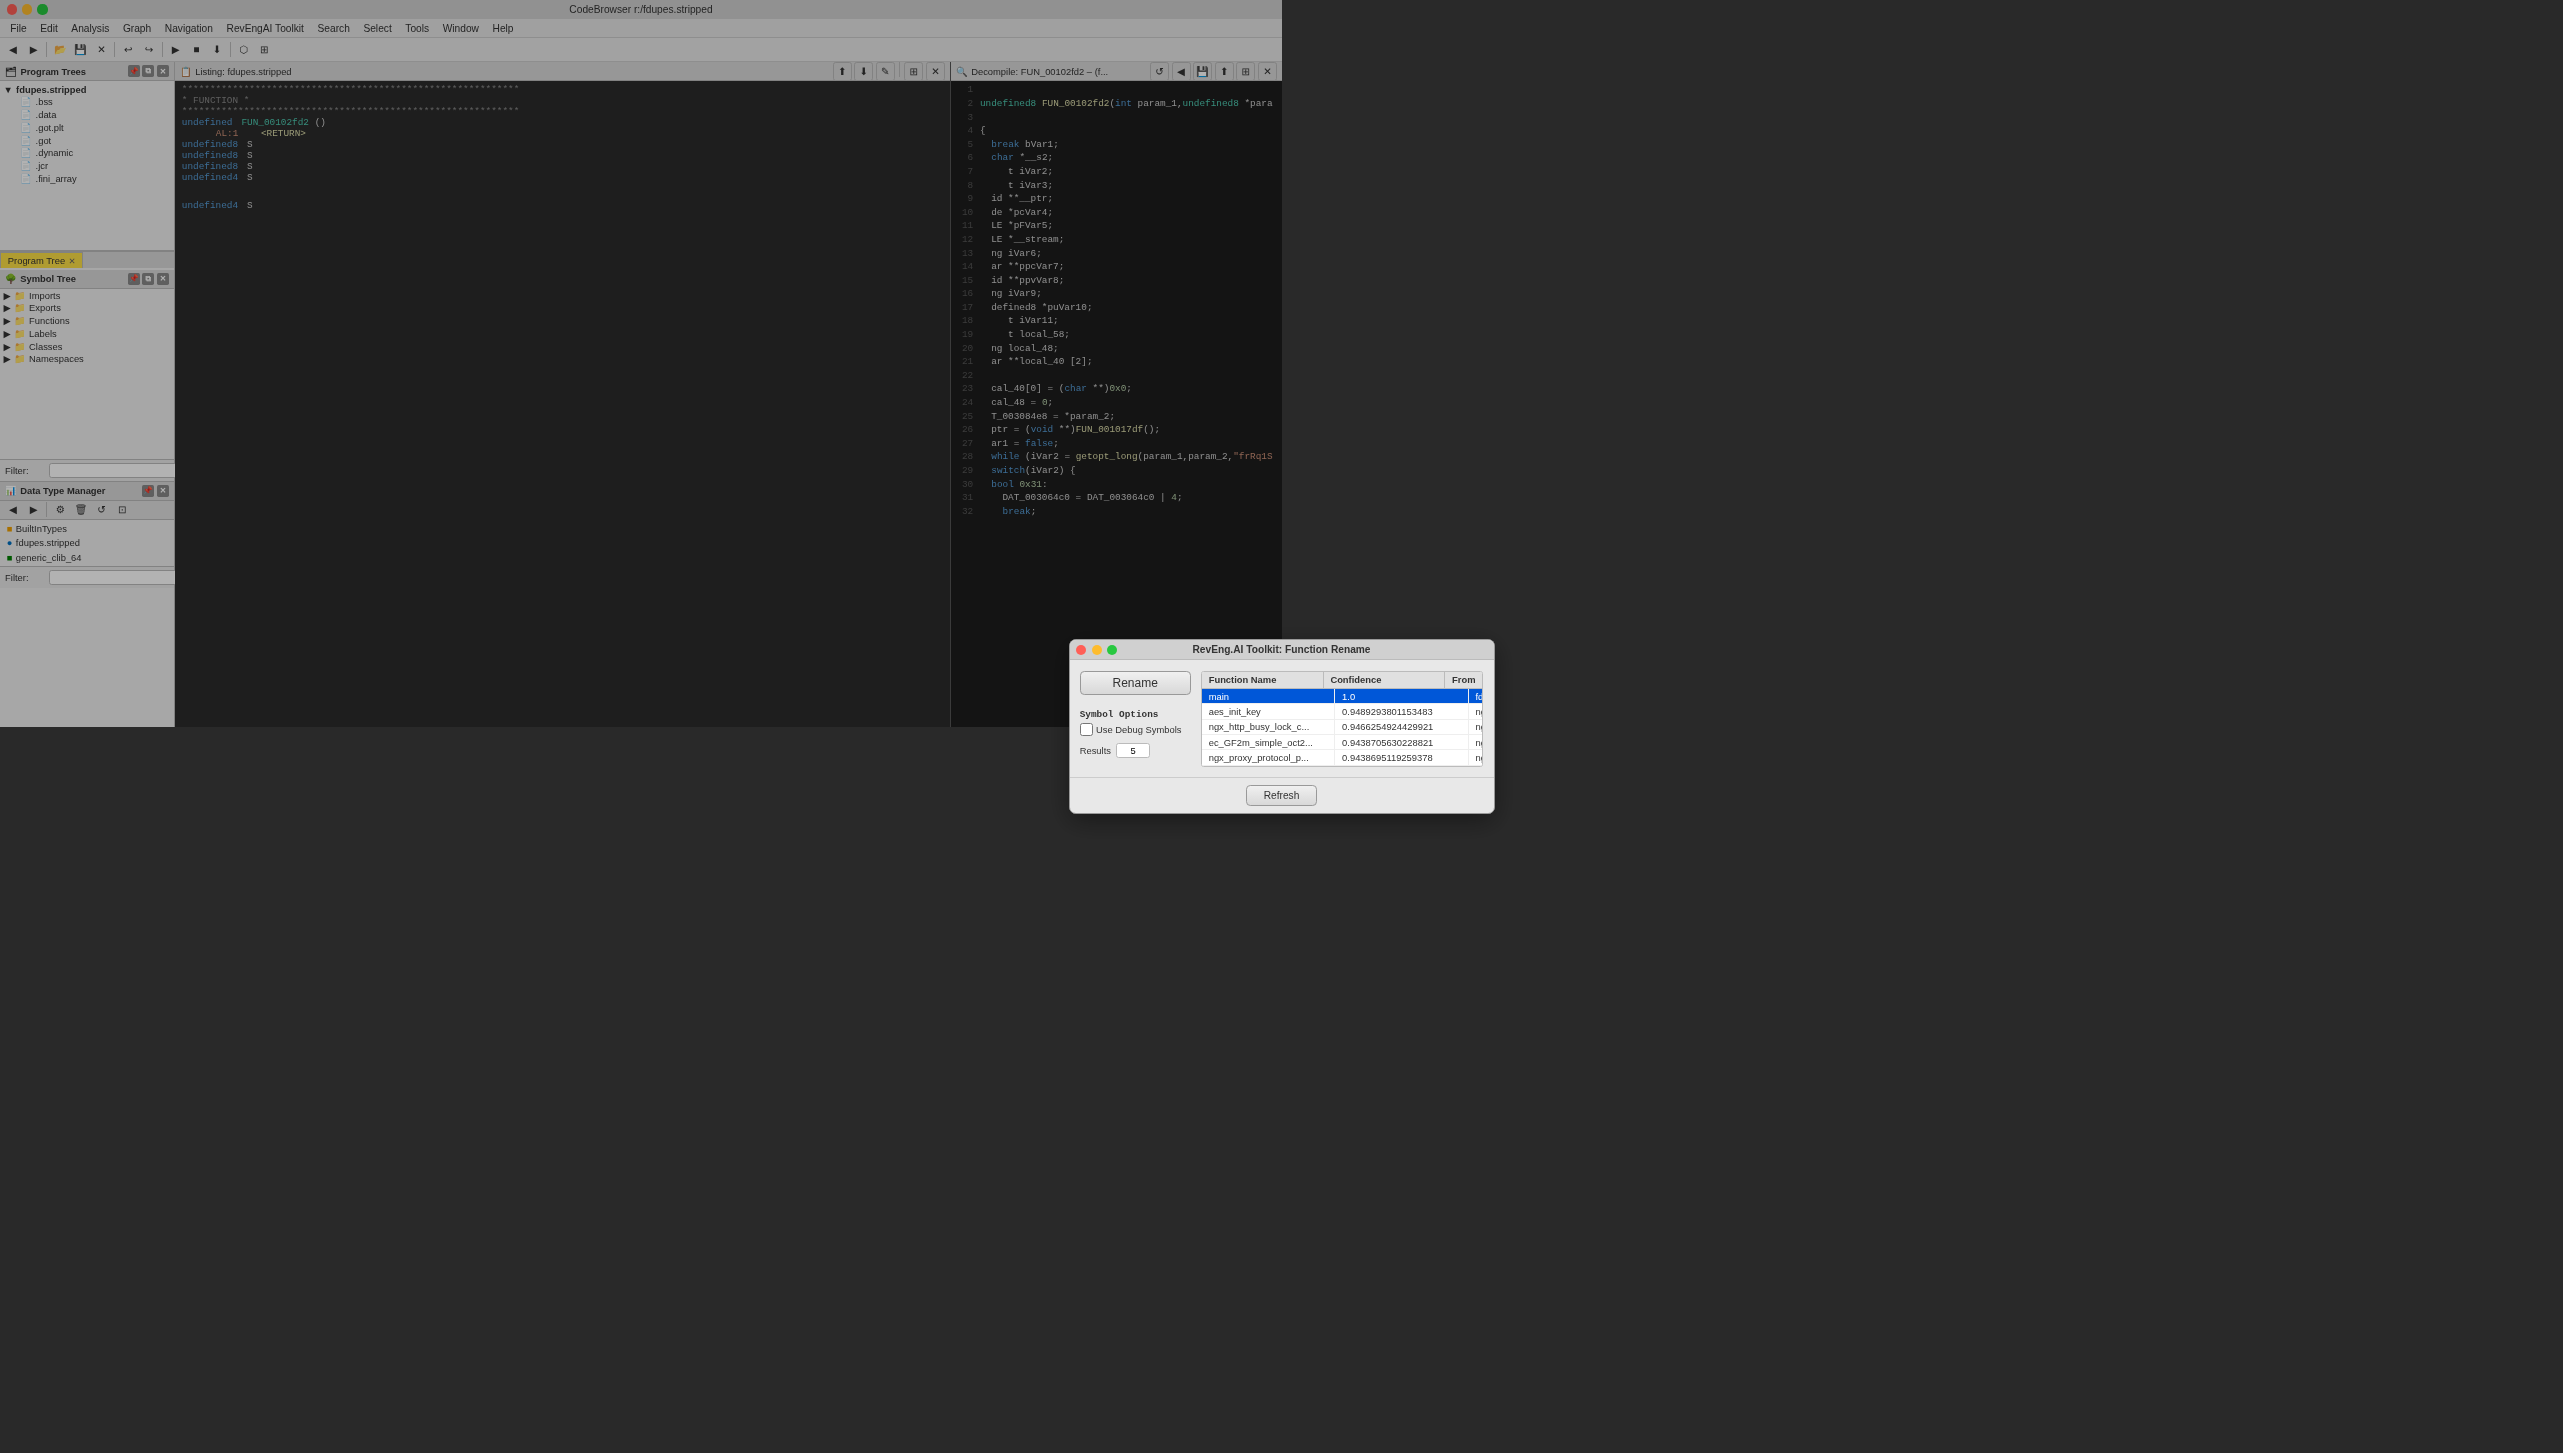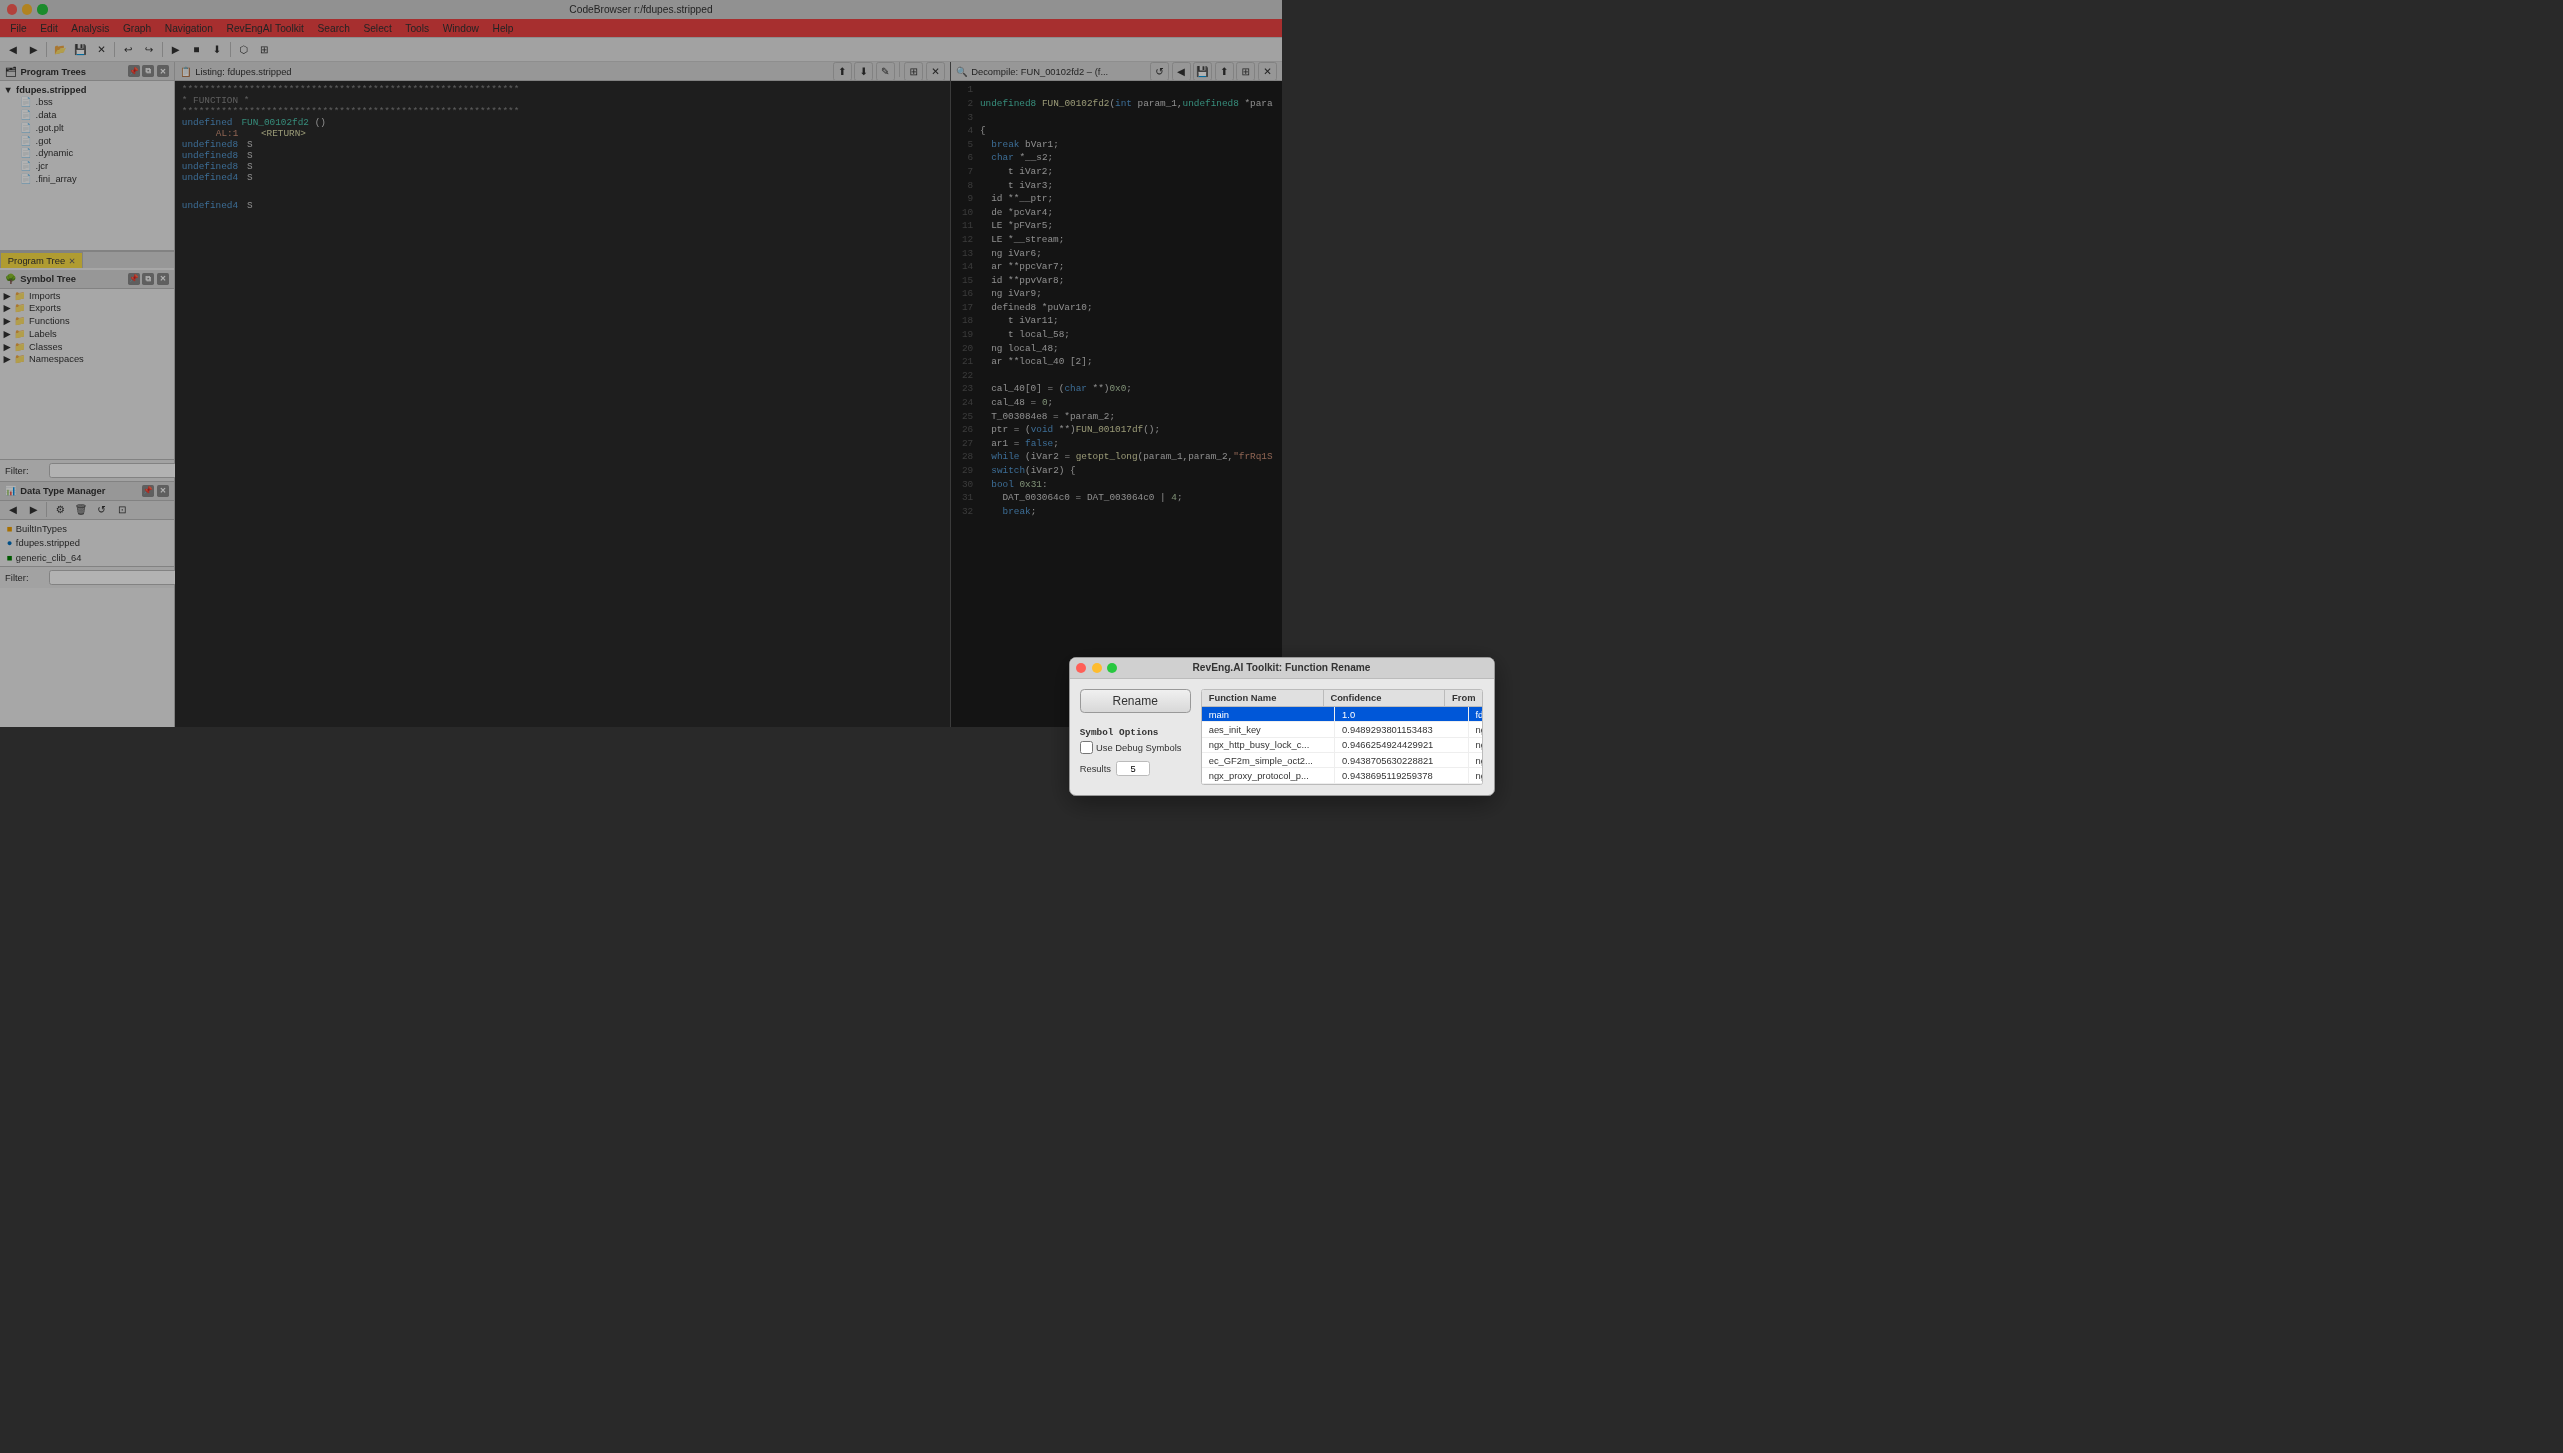--- a/index.html
+++ b/index.html
@@ -35,21 +35,21 @@
     .wc-min { background: #febc2e; }
     .wc-max { background: #28c840; }
     #title-text {
       font-size: 10.2px;
       color: #333;
       font-weight: 500;
     }
     
     #menu-bar {
       height: 19px;
-      background: #ef4444;
+      background: #e5e5e5;
       display: flex;
       align-items: center;
       padding: 0 3.4px;
       border-bottom: 0.9px solid #ccc;
     }
     .menu-item {
       padding: 1.7px 6.8px;
       font-size: 10.2px;
       color: #333;
       cursor: pointer;
@@ -971,15 +971,18 @@
           <div class="modal-td td-conf">0.9438705630228821</div>
           <div class="modal-td td-from">nginx</div>
         </div>
         <div class="modal-row">
           <div class="modal-td td-fn">ngx_proxy_protocol_p...</div>
           <div class="modal-td td-conf">0.9438695119259378</div>
           <div class="modal-td td-from">nginx</div>
         </div>
       </div>
     </div>
+    <div id="modal-footer">
+      <button class="modal-refresh-btn">Refresh</button>
+    </div>
   </div>
 </div>
 
 
 </body></html>

